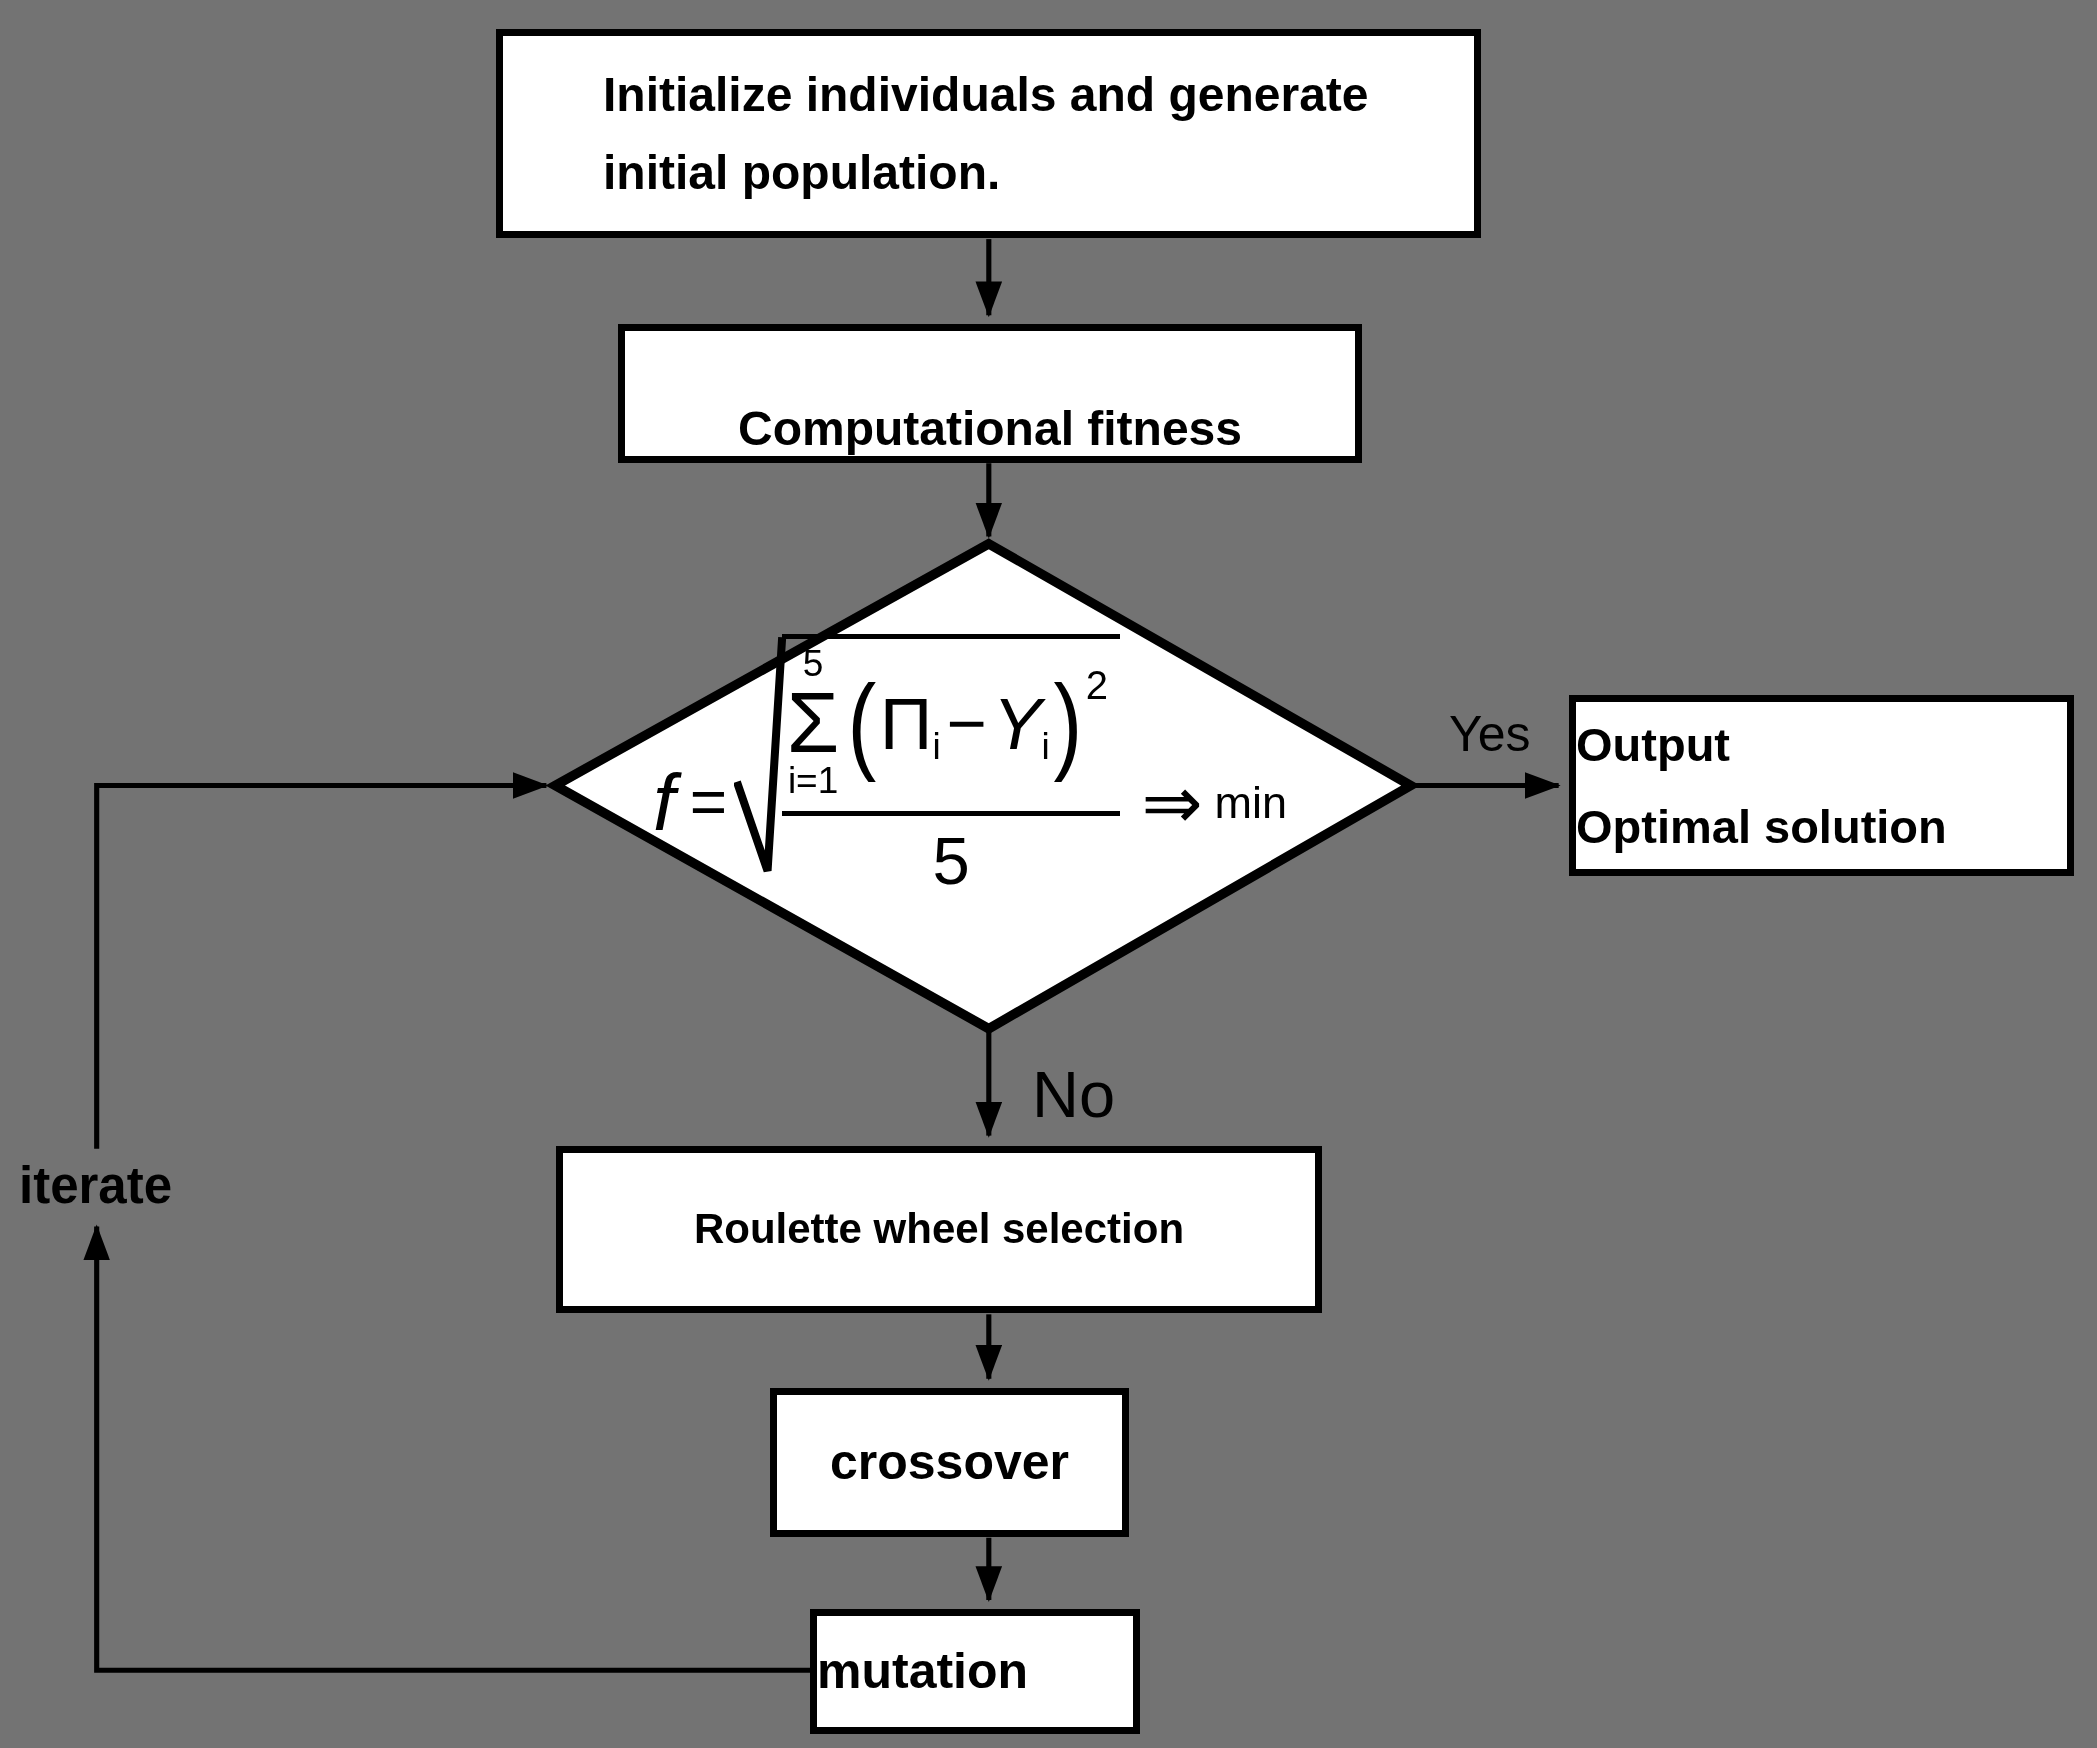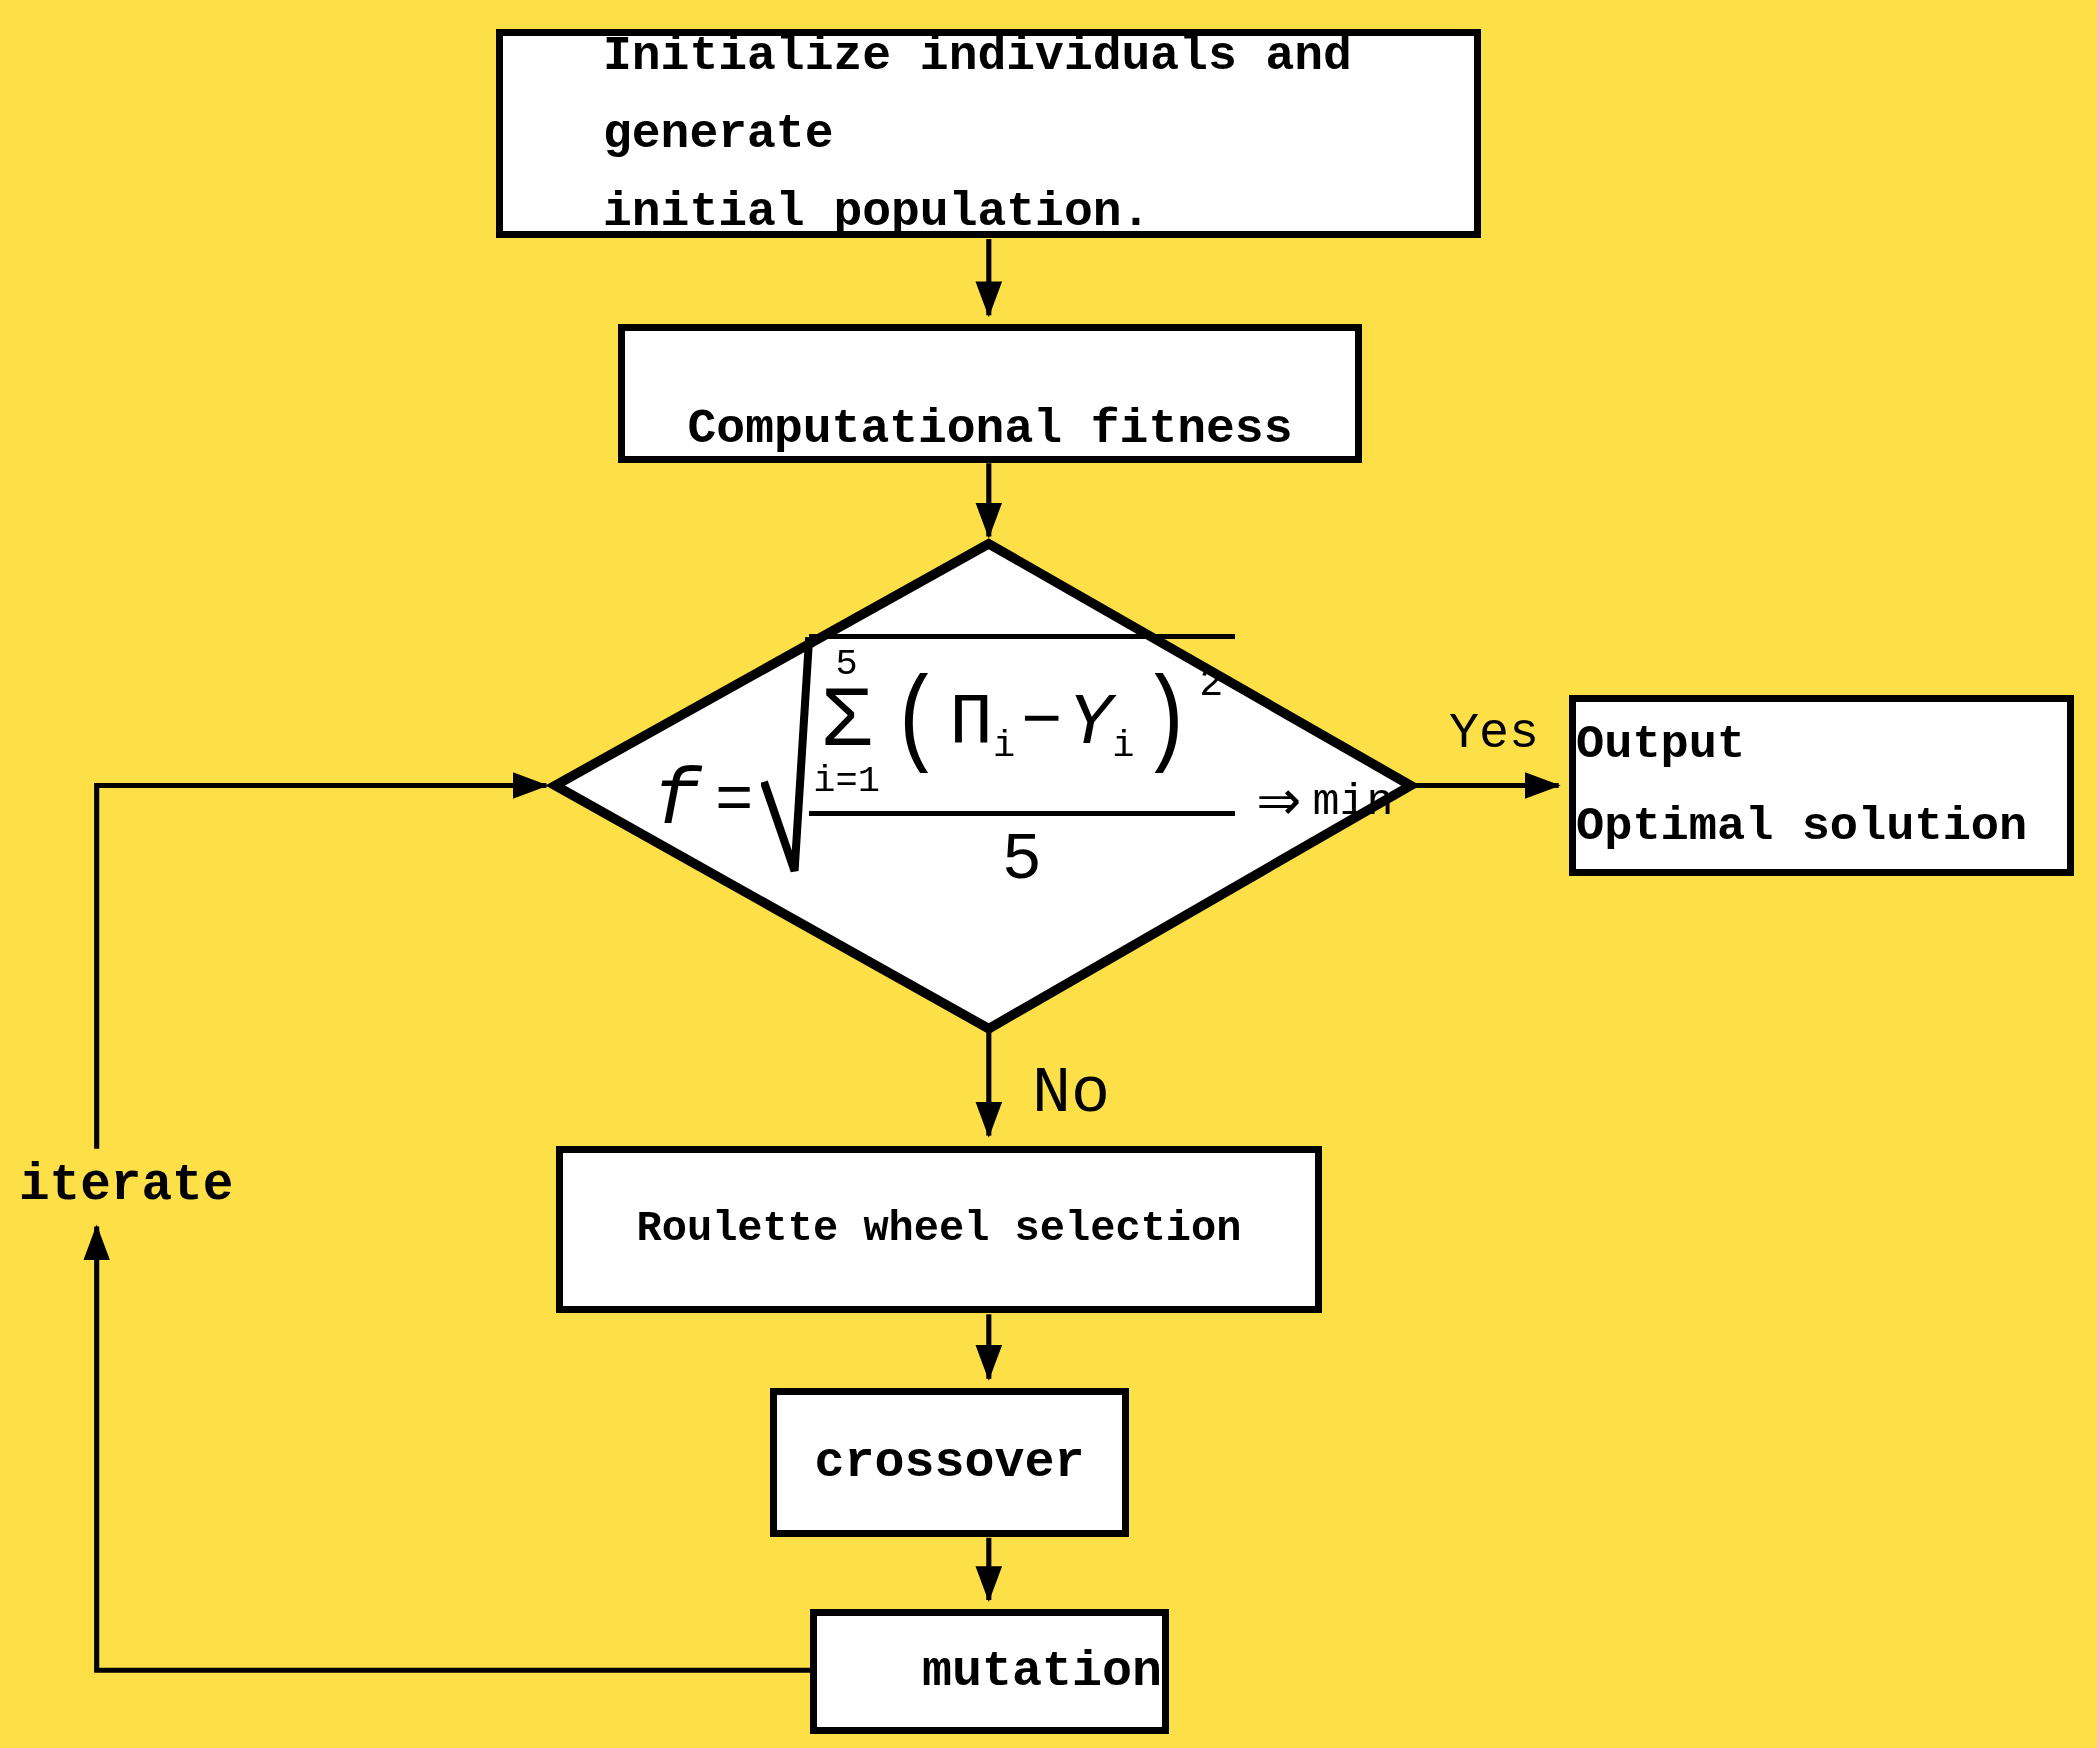--- a/index.html
+++ b/index.html
@@ -1,21 +1,21 @@
 <!DOCTYPE html>
 <html style="font-size:11.7px"><head>
 <meta charset="utf-8">
 <style>
   html, body { margin: 0; padding: 0; background: #ffffff; }
   #canvas {
     position: relative;
     width: 2097px;
     height: 1749px;
-    background: #fde047;
-    font-family: Liberation Mono, monospace;
+    background: #737373;
+    font-family: Liberation Sans, sans-serif;
     color: #000;
     overflow: hidden;
   }
   #connectors {
     position: absolute;
     left: 0; top: 0;
     width: 2097px; height: 1749px;
     z-index: 1;
   }
   .box {
@@ -30,21 +30,21 @@
     line-height: 1.1;
   }
   .box .lines span { display: block; }
   #box-init      { left: 496px;  top: 29px;   width: 985px; height: 209px; font-size: 48px; padding-left: 100px; }
   #box-init .lines span { line-height: 78px; }
   #box-fitness   { left: 618px;  top: 324px;  width: 744px; height: 139px; font-size: 48px; justify-content: center; align-items: flex-end; }
   #box-output    { left: 1569px; top: 695px;  width: 505px;  height: 181px; font-size: 47px; }
   #box-output .lines span { line-height: 82px; }
   #box-roulette  { left: 556px;  top: 1146px; width: 766px; height: 167px; font-size: 42px; justify-content: center; text-align: right; }
   #box-crossover { left: 770px; top: 1388px; width: 359px;  height: 149px; font-size: 50px; justify-content: center; }
-  #box-mutation  { left: 810px; top: 1609px; width: 359px;  height: 125px; font-size: 50px; justify-content: flex-end; }
+  #box-mutation  { left: 810px; top: 1609px; width: 330px;  height: 125px; font-size: 50px; justify-content: flex-start; }
 
   .edge-label { position: absolute; z-index: 2; line-height: 1; }
   #lbl-yes     { left: 1449px; top: 709px;  font-size: 50px; }
   #lbl-no      { left: 1032px; top: 1062px; font-size: 65px; }
   #lbl-iterate { left: 19px;   top: 1160px; font-size: 51px; font-weight: bold; }
 
   
   #formula {
     position: absolute;
     left: 653px; top: 626px; height: 352px;

